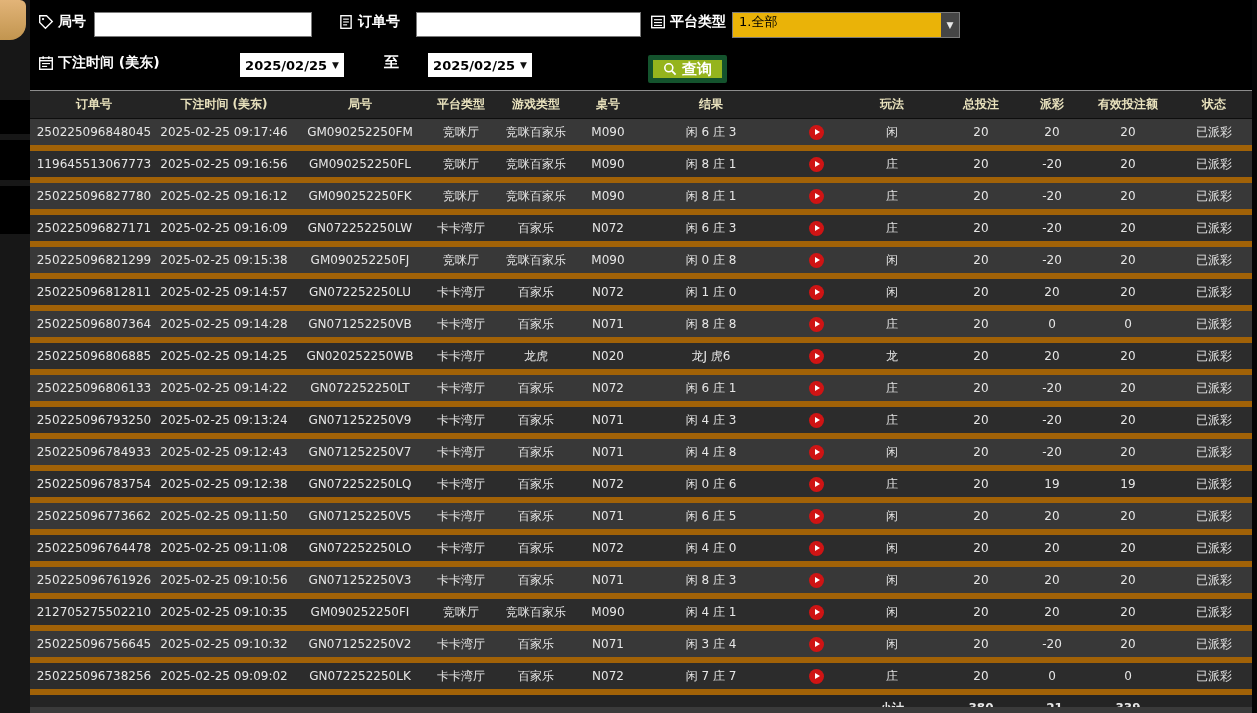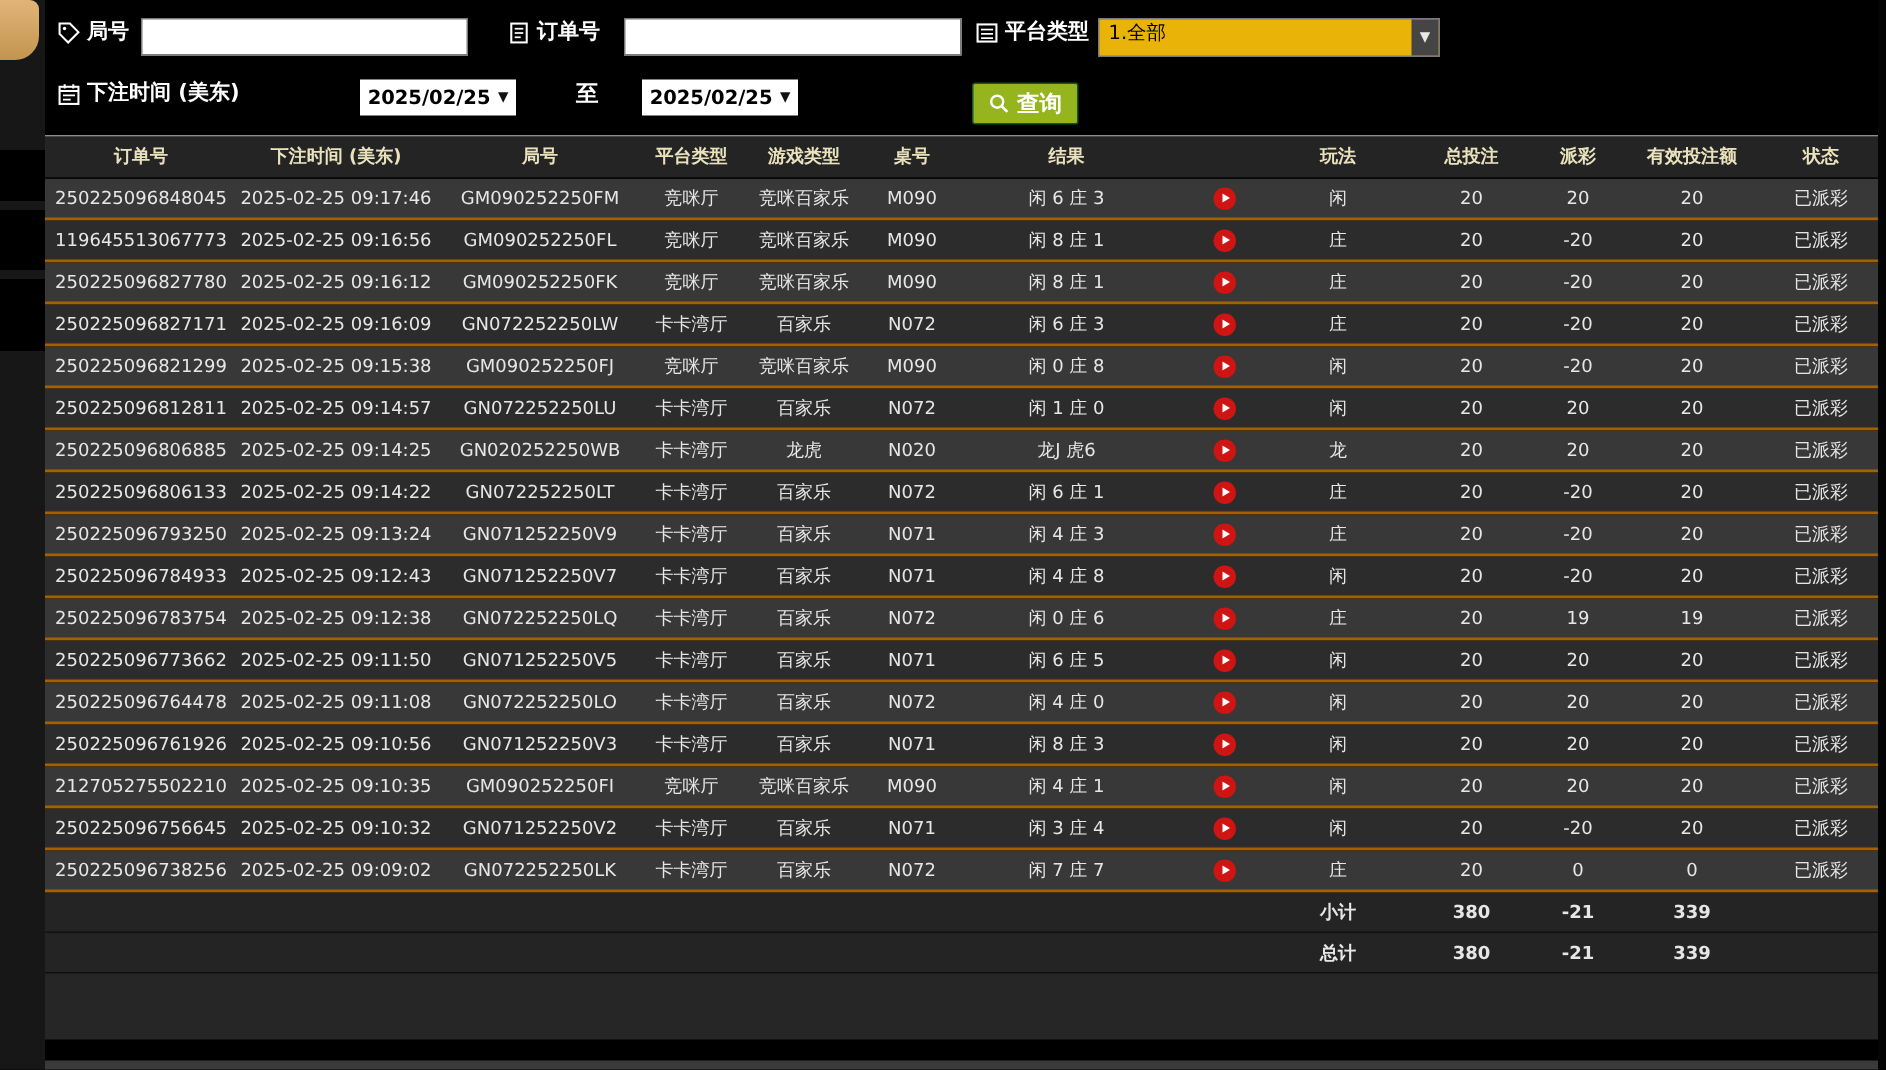--- a/index.html
+++ b/index.html
@@ -24,32 +24,32 @@
   .txt-input{position:absolute;height:25px;border:1px solid #7a7a7a;background:#fff;
     font-size:13px;padding:0 4px;color:#000;box-sizing:border-box;}
   .select-box{position:absolute;height:26px;background:#eab308;border:1px solid #7a7a7a;
     display:flex;justify-content:space-between;padding-left:6px;cursor:pointer;box-sizing:border-box;}
   .select-value{font-size:13px;color:#000;}
   .select-arrow{width:18px;height:24px;background:#454545;color:#e8e8e8;font-size:9px;
     display:flex;align-items:center;justify-content:center;}
   .date-box{position:absolute;height:24px;background:#fff;display:flex;align-items:center;
     justify-content:center;gap:5px;cursor:pointer;font-size:13px;font-weight:bold;color:#000;}
   .date-arrow{font-size:9px;color:#111;}
-  .query-btn{position:absolute;height:28px;background:#95b41d;border:1px solid #14532d;border-radius:2px;
+  .query-btn{position:absolute;height:28px;background:#95b41d;border:5px solid #14532d;border-radius:2px;
     color:#fff;font-size:15px;font-weight:bold;display:flex;align-items:center;gap:5px;padding:0 10px;cursor:pointer;}
   
   table.grid{border-collapse:collapse;table-layout:fixed;width:1222px;}
   table.grid th{height:25px;font-size:12px;color:#e9e2bd;background:#242424;
     border-top:1px solid #8d8d8d;border-bottom:1px solid #0e0e0e;font-weight:bold;
     overflow:hidden;white-space:nowrap;}
   table.grid td{height:26px;font-size:12px;color:#e6e6e6;text-align:center;
     overflow:hidden;white-space:nowrap;padding:0 2px;}
   tbody tr:nth-child(odd){background:#383838;}
   tbody tr:nth-child(even){background:#2c2c2c;}
-  tbody tr{border-bottom:2px solid #a16207;}
+  tbody tr{border-bottom:6px solid #a16207;}
   .payout-pos{color:#b92525;}
   .payout-neg{color:#06a752;}
   .payout-zero{color:#e6e6e6;}
   .status-cell{color:#04b04e;}
   .play-btn{display:inline-block;width:15px;height:15px;border-radius:50%;background:#cf1414;
     position:relative;cursor:pointer;vertical-align:middle;}
   .play-btn::after{content:"";position:absolute;left:6px;top:4px;
     border-left:5.5px solid #fff;border-top:3.5px solid transparent;border-bottom:3.5px solid transparent;}
   tfoot tr{background:#242424;}
   tfoot tr td{color:#f2f200;font-weight:bold;font-size:12.5px;}
@@ -255,20 +255,35 @@
           <td>N072</td>
           <td>闲 1 庄 0</td>
           <td><span class="play-btn"></span></td>
           <td>闲</td>
           <td>20</td>
           <td class="payout-pos">20</td>
           <td>20</td>
           <td class="status-cell">已派彩</td>
         </tr>
         <tr>
+          <td>250225096807364</td>
+          <td>2025-02-25 09:14:28</td>
+          <td>GN071252250VB</td>
+          <td>卡卡湾厅</td>
+          <td>百家乐</td>
+          <td>N071</td>
+          <td>闲 8 庄 8</td>
+          <td><span class="play-btn"></span></td>
+          <td>庄</td>
+          <td>20</td>
+          <td class="payout-zero">0</td>
+          <td>0</td>
+          <td class="status-cell">已派彩</td>
+        </tr>
+        <tr>
           <td>250225096806885</td>
           <td>2025-02-25 09:14:25</td>
           <td>GN020252250WB</td>
           <td>卡卡湾厅</td>
           <td>龙虎</td>
           <td>N020</td>
           <td>龙J 虎6</td>
           <td><span class="play-btn"></span></td>
           <td>龙</td>
           <td>20</td>

